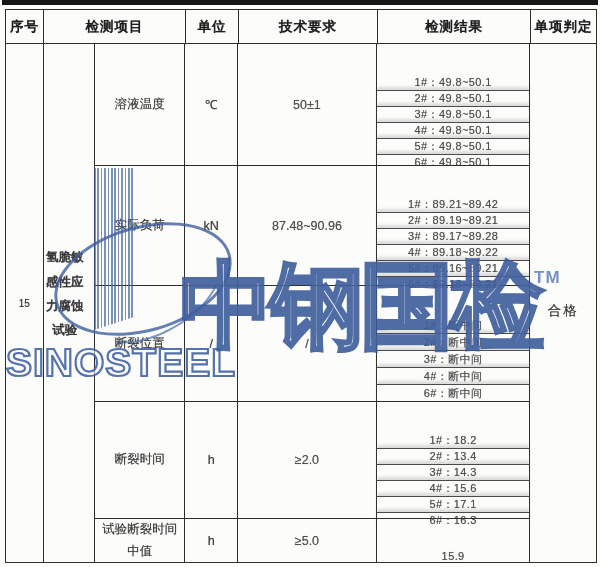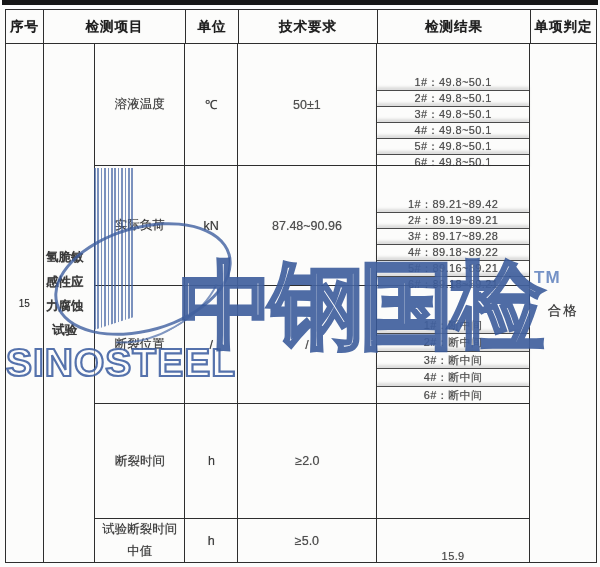--- a/index.html
+++ b/index.html
@@ -163,20 +163,28 @@
             <div class="sub">3#：断中间</div>
             <div class="sub">4#：断中间</div>
             <div class="sub">6#：断中间</div>
           </div>
         </div>
 
         <div class="section s4">
           <div class="cell name w-name">断裂时间</div>
           <div class="cell w-unit">h</div>
           <div class="cell req w-req">≥2.0</div>
+          <div class="results w-res">
+            <div class="sub">1#：18.2</div>
+            <div class="sub">2#：13.4</div>
+            <div class="sub">3#：14.3</div>
+            <div class="sub">4#：15.6</div>
+            <div class="sub">5#：17.1</div>
+            <div class="sub">6#：16.3</div>
+          </div>
         </div>
 
         <div class="section s5">
           <div class="cell name w-name">试验断裂时间中值</div>
           <div class="cell w-unit">h</div>
           <div class="cell req w-req">≥5.0</div>
           <div class="results w-res">
             <div class="sub">15.9</div>
           </div>
         </div>

